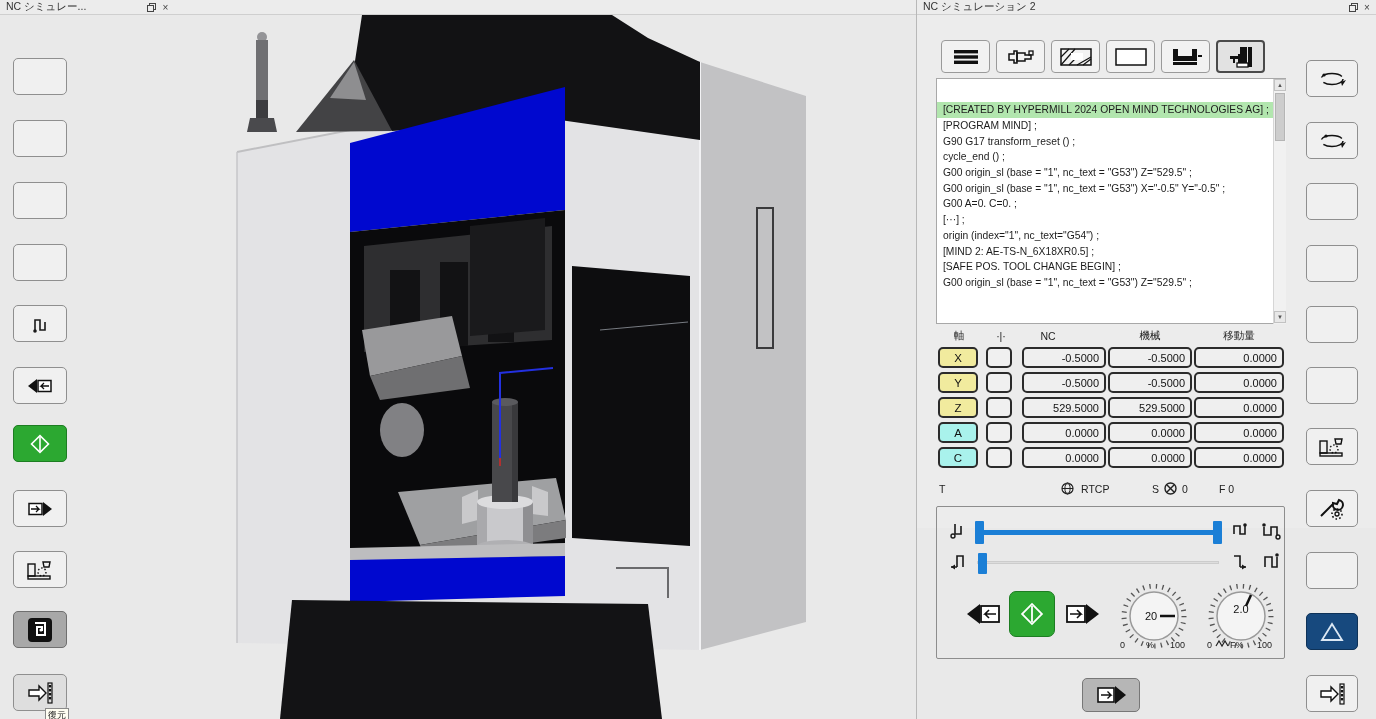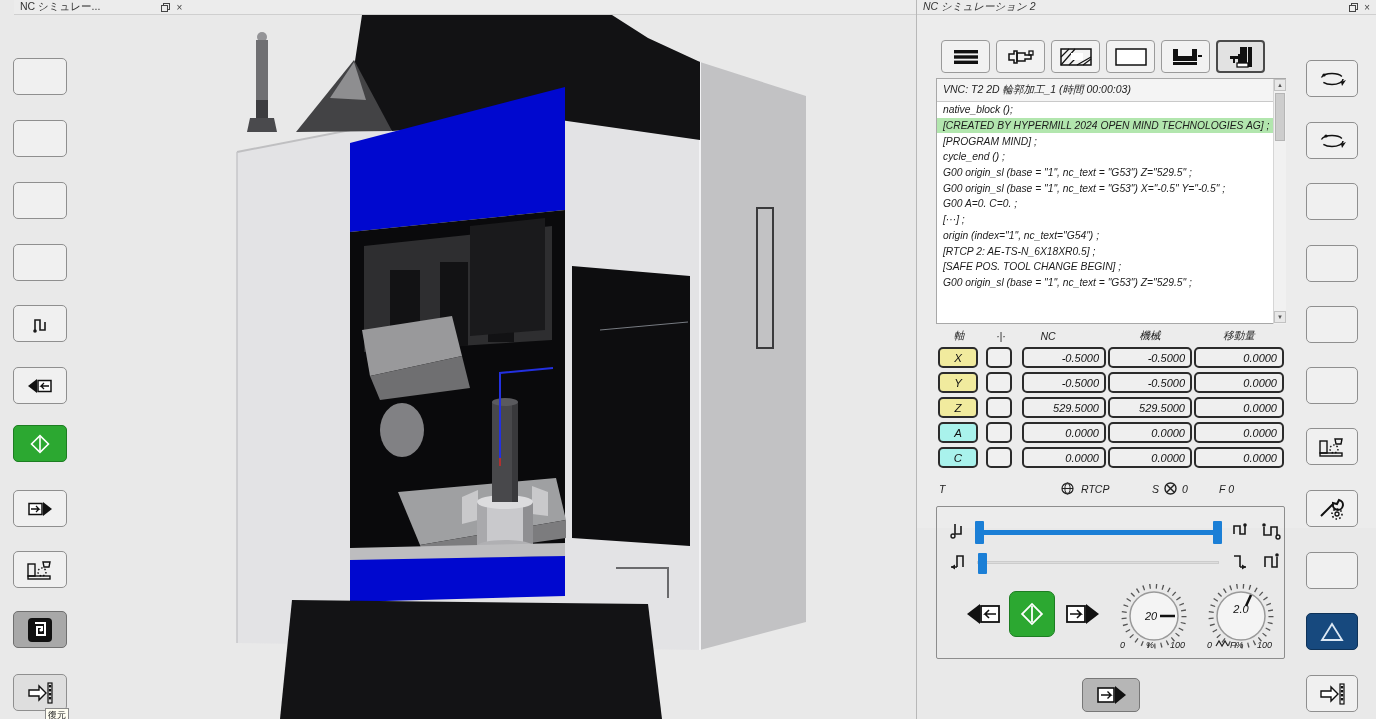--- a/index.html
+++ b/index.html
@@ -114,21 +114,21 @@
     <polygon points="350,560 565,556 565,596 350,602" fill="#0008cf"></polygon>
 
     <polygon points="292,600 648,604 662,719 280,719" fill="#131315"></polygon>
 
     <polygon points="572,266 690,276 690,546 572,538" fill="#0d0d0f"></polygon>
     <line x1="600" y1="330" x2="688" y2="322" stroke="#9aa0a8" stroke-width="1" opacity="0.75"></line>
     <path d="M616,568 h52 v30" fill="none" stroke="#6a6a6c" stroke-width="2"></path>
     <rect x="757" y="208" width="16" height="140" fill="none" stroke="#3a3a3c" stroke-width="2"></rect>
   </svg>
 
-  <div class="titlebar abs" style="left:14px;top:0;width:916px;">
+  <div class="titlebar abs" style="left:0;top:0;width:916px;">
     <span class="tb-text">NC シミュレー...</span>
     <span class="winbtn" style="margin-left:58px;">
       <svg width="9" height="9">
           <rect x="2.5" y="0.5" width="6" height="6" fill="none" stroke="#444"></rect>
           <rect x="0.5" y="2.5" width="6" height="6" fill="#ececec" stroke="#444"></rect>
         </svg>
     </span>
     <span class="winbtn">×</span>
   </div>
 
@@ -185,21 +185,21 @@
         <rect x="22.8" y="8" width="2.4" height="2.4" fill="#111"></rect>
         <rect x="22.8" y="12" width="2.4" height="2.4" fill="#111"></rect>
         <rect x="22.8" y="16" width="2.4" height="2.4" fill="#111"></rect>
       </svg>
   </div>
   <div class="tooltip abs" style="left:45px;top:708px;">復元</div>
 </div>
 
 <div class="abs" style="left:916px;top:0;width:1px;height:719px;background:#b8b8b8;"></div>
 
-<div class="abs" style="left:917px;top:0;width:459px;height:528px;background:#ececec;font-style:italic;">
+<div class="abs" style="left:917px;top:0;width:459px;height:528px;background:#ececec;">
 
   <div class="titlebar abs" style="left:0;top:0;width:459px;">
     <span class="tb-text">NC シミュレーション 2</span>
     <span class="winbtn" style="margin-left:auto;">
       <svg width="9" height="9">
           <rect x="2.5" y="0.5" width="6" height="6" fill="none" stroke="#444"></rect>
           <rect x="0.5" y="2.5" width="6" height="6" fill="#ececec" stroke="#444"></rect>
         </svg>
     </span>
     <span class="winbtn" style="margin-right:2px;">×</span>
@@ -243,34 +243,31 @@
         <rect x="14" y="2" width="7" height="20" fill="#111"></rect>
         <rect x="22" y="2" width="4" height="20" fill="#111"></rect>
         <rect x="12" y="9" width="2" height="9" fill="#111"></rect>
         <rect x="4" y="11" width="8" height="3" fill="#111"></rect>
         <path d="M8 14 v4" stroke="#111" stroke-width="2"></path>
         <rect x="11" y="18" width="11" height="4" fill="#fff" stroke="#111" stroke-width="1.3"></rect>
       </svg>
   </div>
 
   <div id="nc-panel" class="abs" style="left:19px;top:78px;width:350px;height:246px;">
-    <div id="nc-header" class="abs" style="left:0;top:0;width:336px;height:23px;">
-      <span>VNC: T2 2D 輪郭加工_1 (時間 00:00:03)</span>
-    </div>
     <div class="abs" style="left:0;top:23px;width:336px;height:221px;overflow:hidden;">
-      <div class="ncline">native_block ();</div>
       <div class="ncline highlight">[CREATED BY HYPERMILL 2024 OPEN MIND TECHNOLOGIES AG] ;</div>
       <div class="ncline">[PROGRAM MIND] ;</div>
+      <div class="ncline">G90  G17  transform_reset () ;</div>
       <div class="ncline">cycle_end () ;</div>
       <div class="ncline">G00  origin_sl (base = "1", nc_text = "G53") Z="529.5" ;</div>
       <div class="ncline">G00  origin_sl (base = "1", nc_text = "G53") X="-0.5" Y="-0.5" ;</div>
       <div class="ncline">G00 A=0. C=0. ;</div>
       <div class="ncline">[···] ;</div>
       <div class="ncline">origin (index="1", nc_text="G54") ;</div>
-      <div class="ncline">[RTCP 2: AE-TS-N_6X18XR0.5] ;</div>
+      <div class="ncline">[MIND 2: AE-TS-N_6X18XR0.5] ;</div>
       <div class="ncline">[SAFE POS. TOOL CHANGE BEGIN] ;</div>
       <div class="ncline">G00  origin_sl (base = "1", nc_text = "G53") Z="529.5" ;</div>
     </div>
     <div class="sb-track abs" style="left:336px;top:0;width:13px;height:245px;">
       <div class="sb-btn abs" style="left:0;top:0;width:12px;height:12px;">▲</div>
       <div class="sb-thumb abs" style="left:1px;top:14px;width:10px;height:48px;"></div>
       <div class="sb-btn abs" style="left:0;top:232px;width:12px;height:12px;">▼</div>
     </div>
   </div>
 

